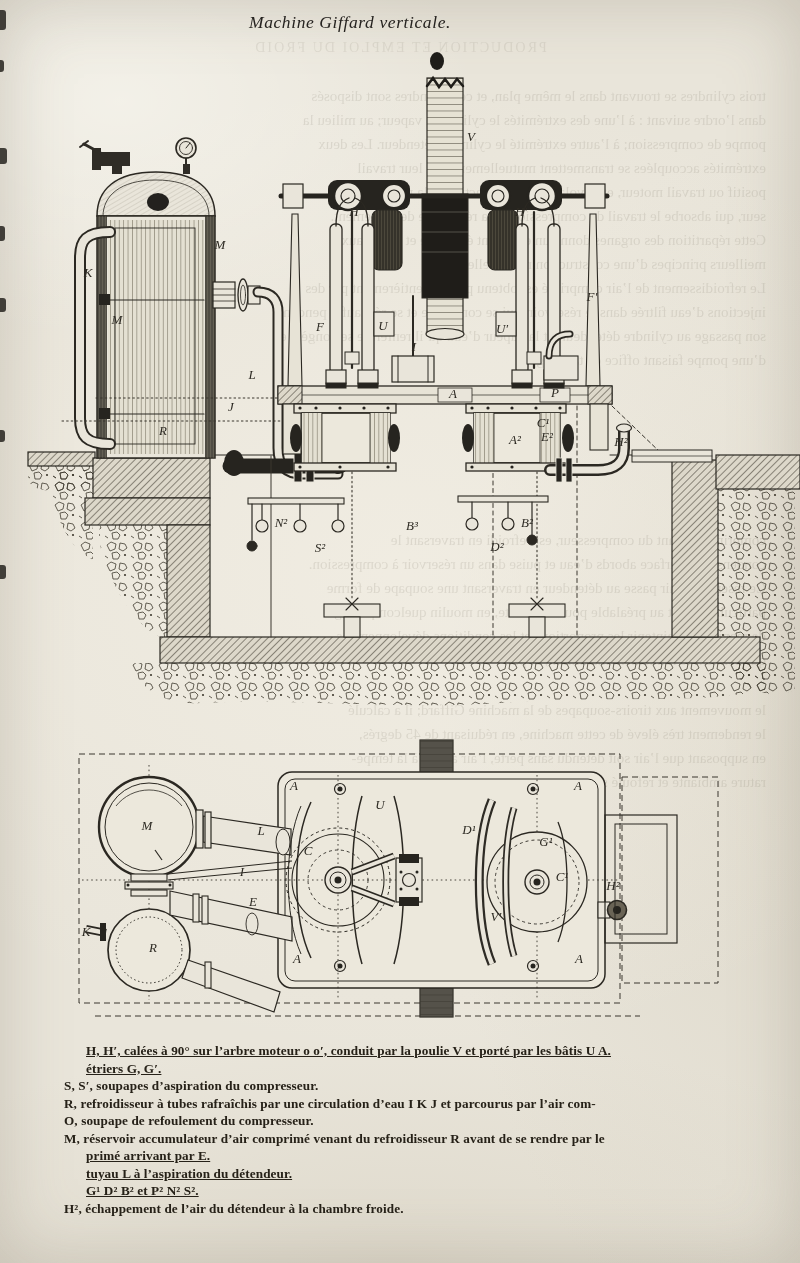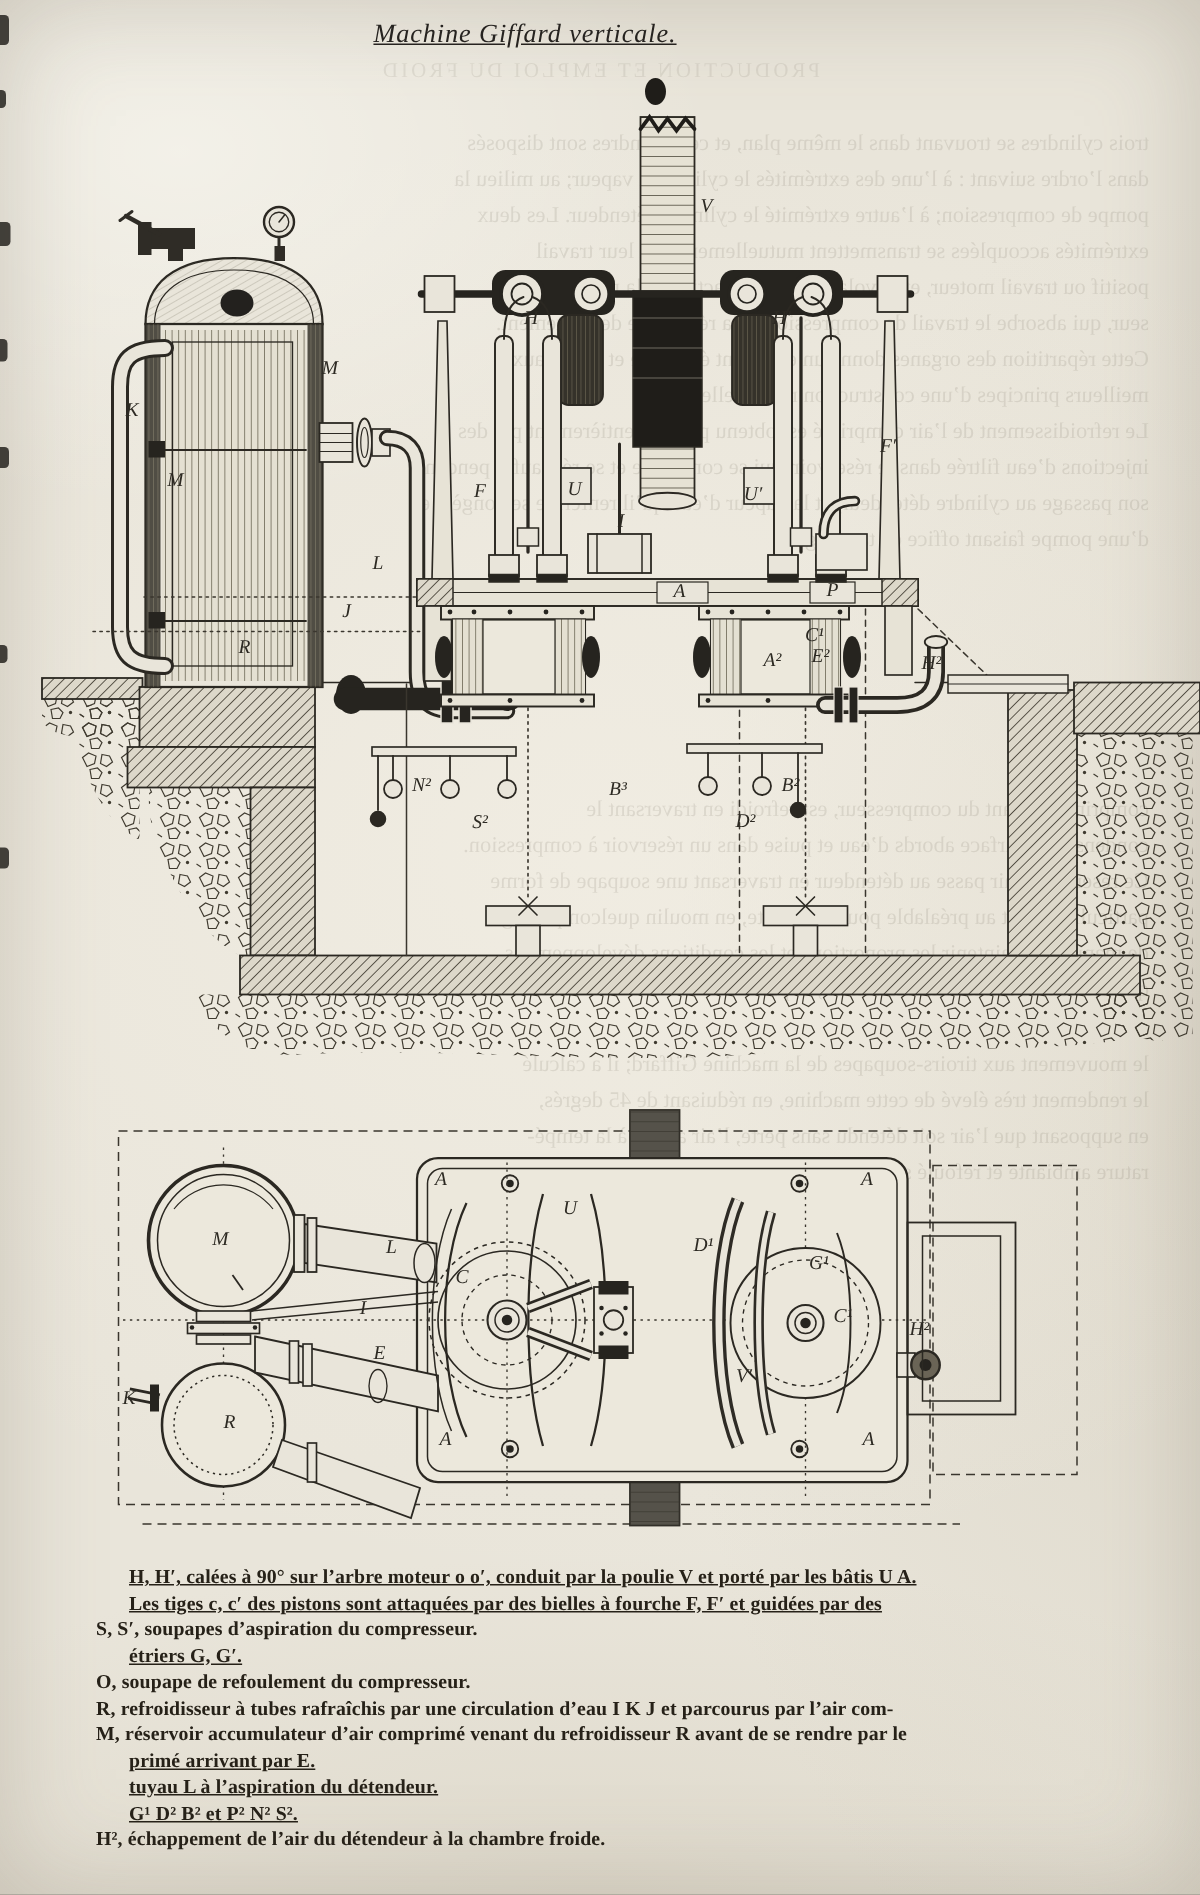--- a/index.html
+++ b/index.html
@@ -10,21 +10,21 @@
       radial-gradient(ellipse 600px 400px at 15% 8%, rgba(255,255,250,.45), transparent 60%),
       radial-gradient(ellipse 900px 700px at 50% 45%, rgba(246,242,232,.55), transparent 70%),
       radial-gradient(ellipse 500px 900px at 99% 60%, rgba(203,196,178,.35), transparent 70%),
       radial-gradient(ellipse 800px 300px at 50% 100%, rgba(208,201,184,.4), transparent 75%);
     box-shadow: inset 0 0 70px rgba(115,105,85,.28);
     font-family:"Liberation Serif", serif;
     color:#2b2822;
   }
   .title{
     position:absolute;top:12px;left:0;width:700px;text-align:center;
-    font-style:italic;font-size:17.5px;letter-spacing:.6px;color:#262320;text-decoration:underline;
+    font-style:italic;font-size:17.5px;letter-spacing:.6px;color:#262320;
   }
   .ghost{
     position:absolute;transform:scaleX(-1);opacity:.15;color:#6e6758;
     font-size:15px;line-height:24px;text-align:justify;filter:blur(.35px);
     pointer-events:none;
   }
   .ghost.center{text-align:center;opacity:.12;letter-spacing:2px;font-size:14px;}
   .legend{
     position:absolute;left:64px;top:1042px;width:692px;
     font-size:13.2px;line-height:17.5px;font-weight:700;color:#262118;
@@ -539,24 +539,23 @@
           <text x="546" y="846" text-anchor="middle" font-size="13">G¹</text>
           <text x="469" y="834" text-anchor="middle" font-size="13">D¹</text>
           <text x="496" y="921" text-anchor="middle" font-size="13">V′</text>
           <text x="613" y="890" text-anchor="middle" font-size="13">H²</text>
         </g>
     </g>
   </svg>
 
   <div class="legend" id="legend">
       <div class="legend-line cont">H, H′, calées à 90° sur l’arbre moteur o o′, conduit par la poulie V et porté par les bâtis U A.</div>
-      <div class="legend-line cont">Les tiges c, c′ des pistons sont attaquées par des bielles à fourche F, F′ et guidées par des</div>
+      <div class="legend-line cont">étriers G, G′.</div>
       <div class="legend-line">S, S′, soupapes d’aspiration du compresseur.</div>
-      <div class="legend-line cont">étriers G, G′.</div>
+      <div class="legend-line">R, refroidisseur à tubes rafraîchis par une circulation d’eau I K J et parcourus par l’air com-</div>
       <div class="legend-line">O, soupape de refoulement du compresseur.</div>
-      <div class="legend-line">R, refroidisseur à tubes rafraîchis par une circulation d’eau I K J et parcourus par l’air com-</div>
       <div class="legend-line">M, réservoir accumulateur d’air comprimé venant du refroidisseur R avant de se rendre par le</div>
       <div class="legend-line cont">primé arrivant par E.</div>
       <div class="legend-line cont">tuyau L à l’aspiration du détendeur.</div>
       <div class="legend-line cont">G¹ D² B² et P² N² S².</div>
       <div class="legend-line">H², échappement de l’air du détendeur à la chambre froide.</div>
     </div>
 </div>
 
 </body></html>

